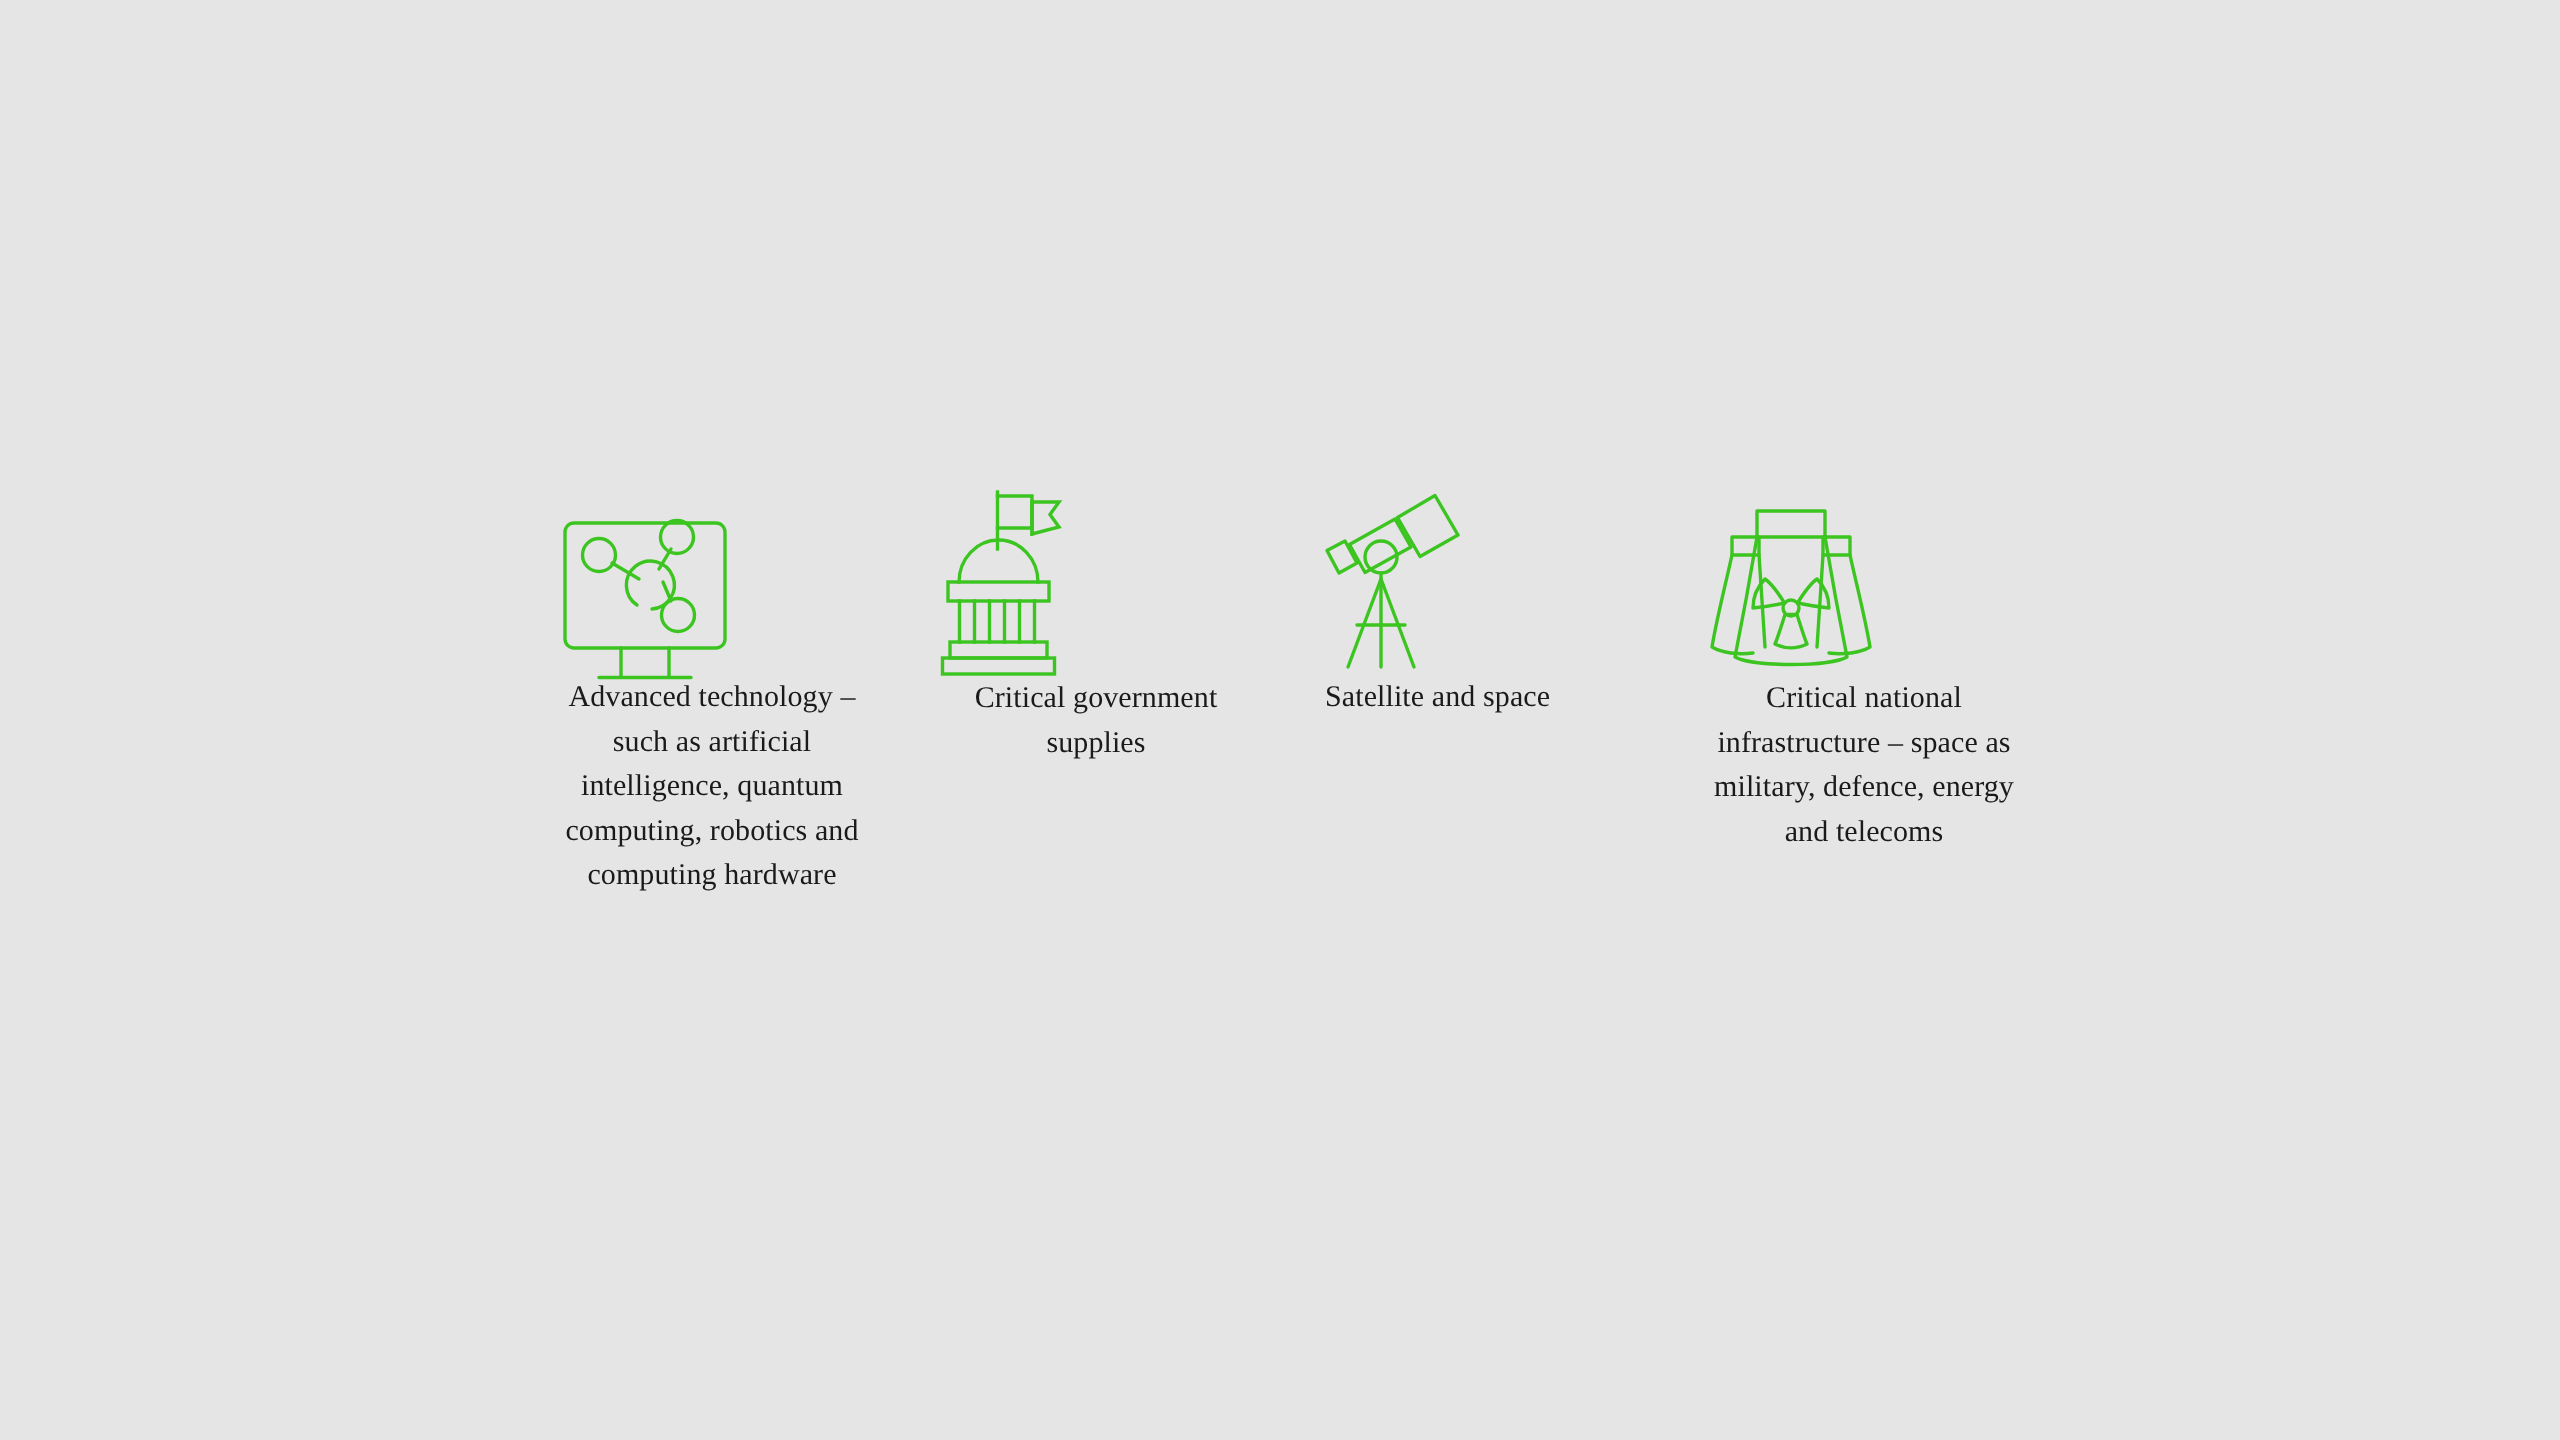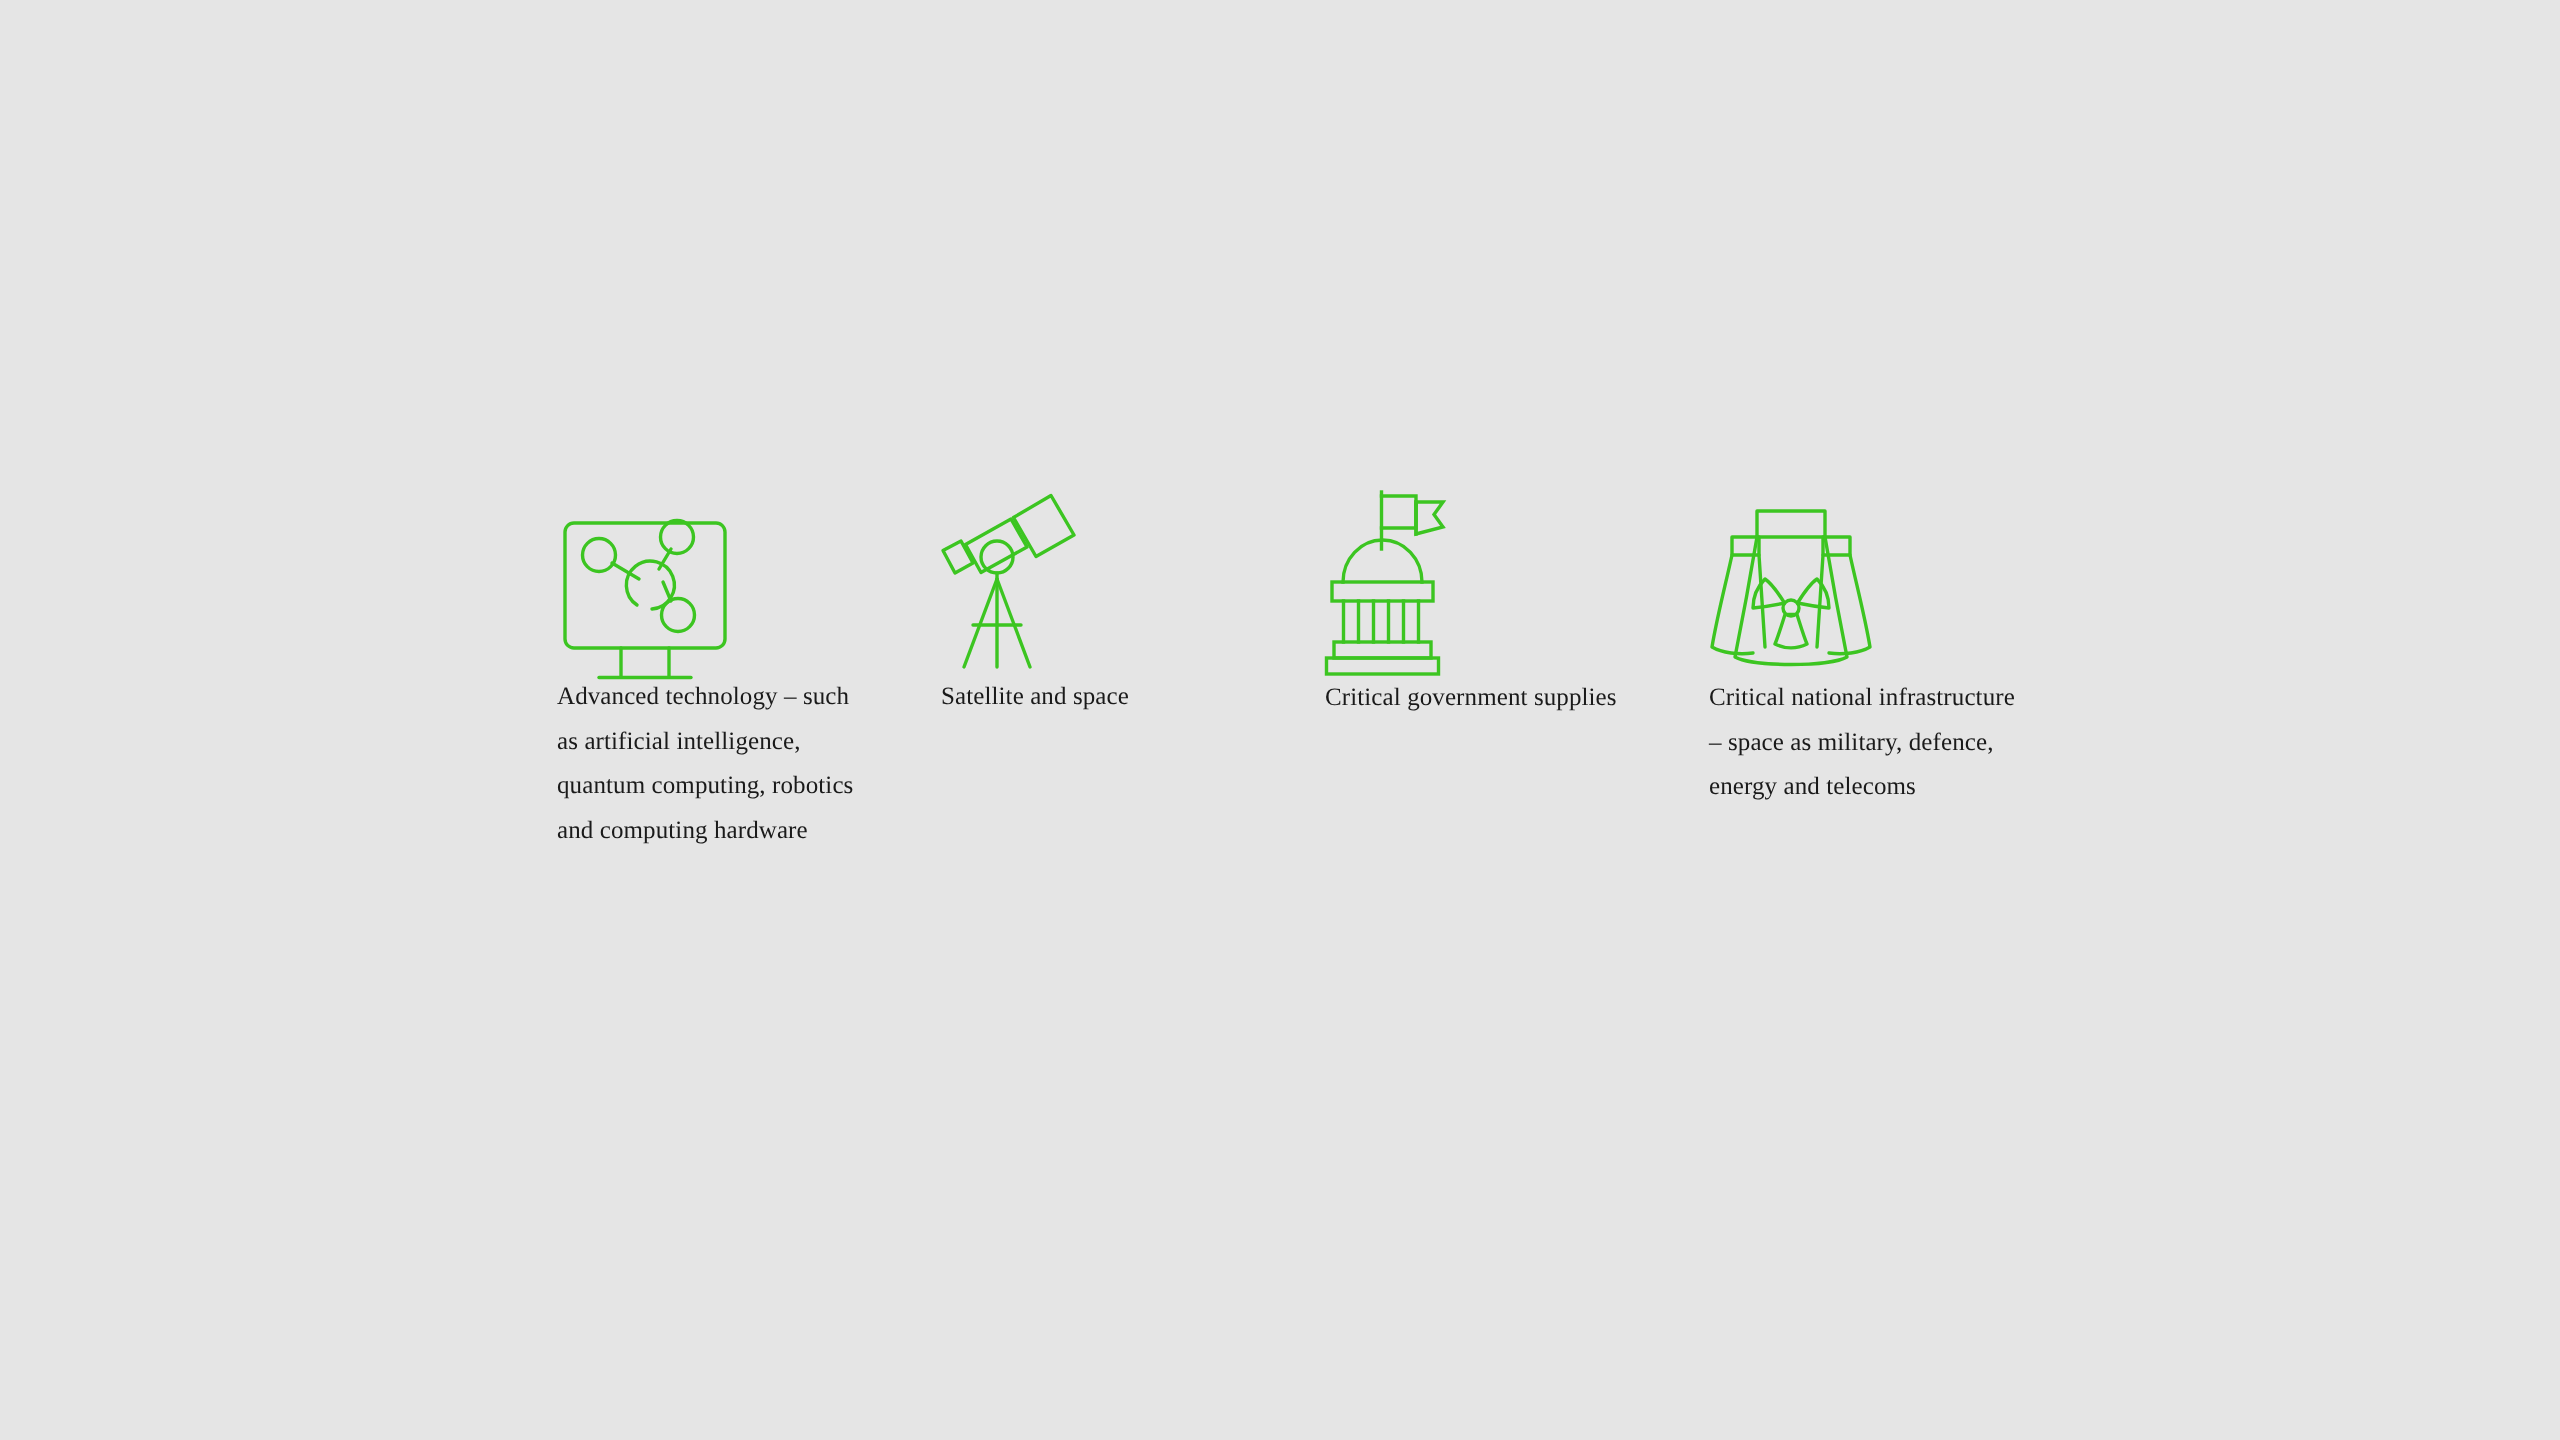--- a/index.html
+++ b/index.html
@@ -53,27 +53,28 @@
     position: relative;
     display: block;
   }
   .icon-wrap svg {
     display: block;
     overflow: visible;
   }
 
   .caption {
     font-family: "Liberation Serif", "DejaVu Serif", serif;
-    font-size: 25px;
+    font-size: 30px;
     line-height: 44.5px;
     color: #1a1a1a;
     letter-spacing: 0.1px;
     white-space: pre-line;
     font-weight: 400;
     text-rendering: geometricPrecision;
+    text-align: center;
   }
 
   
   .col-1 .icon-wrap { height: 182px; margin-left: 2px; }
   .col-1 .caption { margin-top: 6px; }
 
   .col-2 .icon-wrap { height: 189px; margin-left: 1px; }
   .col-2 .caption { margin-top: 0px; }
 
   .col-3 .icon-wrap { height: 188px; margin-left: 0px; }
@@ -105,43 +106,20 @@
           <line x1="104" y1="95" x2="112" y2="114"></line>
 
           <path d="M 78 118 A 24 24 0 1 1 93 122"></path>
 
           <circle cx="40" cy="68" r="16.5"></circle>
           <circle cx="118" cy="50" r="16.5"></circle>
           <circle cx="119" cy="128" r="16.5"></circle>
         </svg>
       </div>
       <div class="caption" style="color: rgb(26, 26, 26);">Advanced technology – such as artificial intelligence, quantum computing, robotics and computing hardware</div>
-    </div>
-
-    <div class="col col-3">
-      <div class="icon-wrap">
-        <svg width="180" height="188" viewBox="0 0 180 188" fill="none" stroke="#3cc521" stroke-width="3.4" stroke-linecap="round" stroke-linejoin="round">
-
-          <path d="M 2 63.5 L 20 54 L 32 76 L 14 86 Z"></path>
-
-          <path d="M 24.5 57.5 L 70 32 L 86 60 L 40 85.5 Z"></path>
-
-          <path d="M 72.5 30.5 L 110 8.5 L 133 48 L 95 69.5 Z"></path>
-
-          <circle cx="56" cy="70" r="16"></circle>
-
-          <line x1="56" y1="86" x2="56" y2="180"></line>
-
-          <path d="M 56 92 L 23 180"></path>
-          <path d="M 56 92 L 89 180"></path>
-
-          <line x1="32" y1="138" x2="80" y2="138"></line>
-        </svg>
-      </div>
-      <div class="caption" style="color: rgb(26, 26, 26);">Satellite and space</div>
     </div>
 
     <div class="col col-2">
       <div class="icon-wrap">
         <svg width="180" height="189" viewBox="0 0 180 189" fill="none" stroke="#3cc521" stroke-width="3.4" stroke-linecap="square" stroke-linejoin="miter">
 
           <line x1="55.5" y1="5" x2="55.5" y2="62"></line>
 
           <path d="M 55.5 9 L 90 9 L 90 18"></path>
           <path d="M 55.5 41 L 90 41 L 90 18"></path>
@@ -160,20 +138,43 @@
           <line x1="92.5" y1="114" x2="92.5" y2="155"></line>
 
           <rect x="8" y="155" width="97" height="16"></rect>
 
           <rect x="0.5" y="171" width="112" height="16"></rect>
         </svg>
       </div>
       <div class="caption" style="color: rgb(26, 26, 26);">Critical government supplies</div>
     </div>
 
+    <div class="col col-3">
+      <div class="icon-wrap">
+        <svg width="180" height="188" viewBox="0 0 180 188" fill="none" stroke="#3cc521" stroke-width="3.4" stroke-linecap="round" stroke-linejoin="round">
+
+          <path d="M 2 63.5 L 20 54 L 32 76 L 14 86 Z"></path>
+
+          <path d="M 24.5 57.5 L 70 32 L 86 60 L 40 85.5 Z"></path>
+
+          <path d="M 72.5 30.5 L 110 8.5 L 133 48 L 95 69.5 Z"></path>
+
+          <circle cx="56" cy="70" r="16"></circle>
+
+          <line x1="56" y1="86" x2="56" y2="180"></line>
+
+          <path d="M 56 92 L 23 180"></path>
+          <path d="M 56 92 L 89 180"></path>
+
+          <line x1="32" y1="138" x2="80" y2="138"></line>
+        </svg>
+      </div>
+      <div class="caption" style="color: rgb(26, 26, 26);">Satellite and space</div>
+    </div>
+
     <div class="col col-4">
       <div class="icon-wrap">
         <svg width="180" height="190" viewBox="0 0 180 190" fill="none" stroke="#3cc521" stroke-width="3.4" stroke-linecap="round" stroke-linejoin="round">
 
           <path d="M 23 50 L 50 50 L 50 68 L 23 68 Z"></path>
           <path d="M 23 68 C 16 100 8 130 3 160 C 13 166 30 168 44 166"></path>
           <path d="M 50 68 C 52 100 54 130 56 160"></path>
 
           <path d="M 114 50 L 141 50 L 141 68 L 114 68 Z"></path>
           <path d="M 141 68 C 148 100 156 130 161 160 C 151 166 134 168 120 166"></path>

